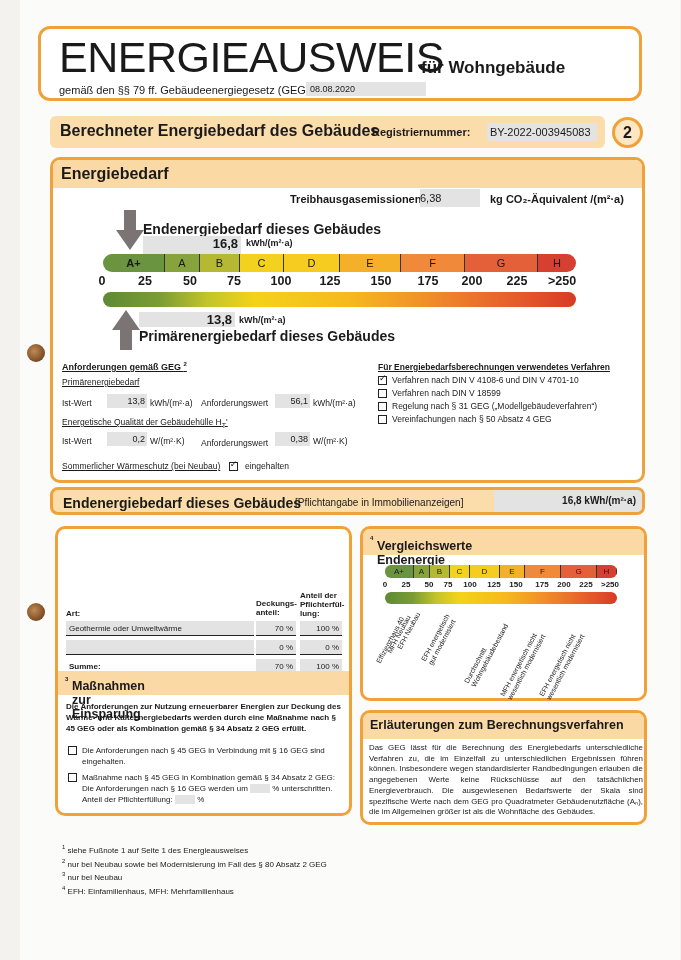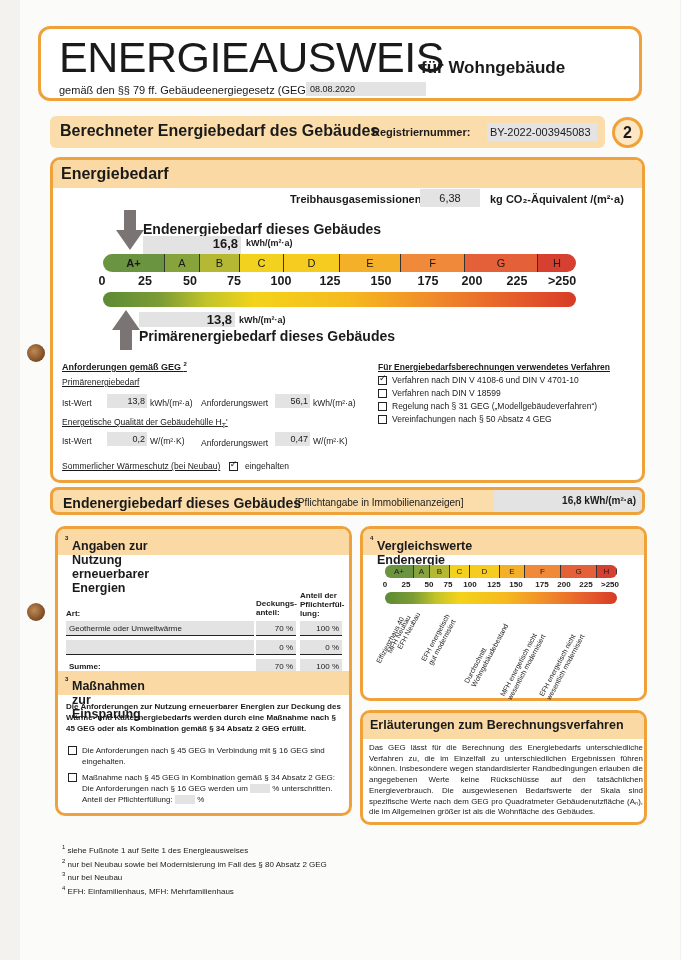--- a/index.html
+++ b/index.html
@@ -43,21 +43,21 @@
   .sec-bar .reg-l { position: absolute; left: 322px; top: 10px; font-size: 11px; font-weight: bold; }
   .sec-bar .reg-v { position: absolute; left: 437px; top: 7px; width: 110px; height: 18px; font-size: 11px; line-height: 18px; padding-left: 3px; background: #e3e3e3; }
   .page-no { position: absolute; left: 612px; top: 117px; width: 31px; height: 31px; border-radius: 50%; border: 3px solid #f0a23a; background: #fde6c3; text-align: center; font-weight: bold; font-size: 16px; line-height: 25px; }
 
   
   .eb { left: 50px; top: 157px; width: 595px; height: 326px; }
   .eb-head { position: absolute; left: 0; top: 0; width: 100%; height: 28px; border-radius: 7px 7px 0 0; background: #fbd9a5; }
   .eb-head span { position: absolute; left: 8px; top: 5px; font-size: 16px; font-weight: bold; }
 
   .ghg-l { left: 290px; top: 193px; font-size: 11px; font-weight: bold; }
-  .ghg-v { left: 420px; top: 189px; width: 60px; height: 18px; font-size: 11px; text-align: center; line-height: 18px; background: #e3e3e3; }
+  .ghg-v { left: 420px; top: 189px; width: 60px; height: 18px; font-size: 11px; text-align: left; line-height: 18px; background: #e3e3e3; }
   .ghg-u { left: 490px; top: 193px; font-size: 11px; font-weight: bold; }
   .scale { position: absolute; left: 103px; top: 254px; width: 473px; height: 18px; border-radius: 9px; overflow: hidden; display: flex; }
   .scale .cell { height: 100%; display: flex; align-items: center; justify-content: center; font-size: 11px; border-right: 1.5px solid #333; }
   .scale .cell:last-child { border-right: none; }
   .grad { position: absolute; left: 103px; top: 292px; width: 473px; height: 15px; border-radius: 8px;
     background: linear-gradient(to right, #5d8a35 0%, #7b9c35 12%, #c2c42a 22%, #f3d31a 32%, #f6b91e 52%, #f08a2a 70%, #e3552b 90%, #d63b26 100%); }
   .ticks { position: absolute; left: 98px; top: 274px; width: 485px; height: 14px; font-size: 12.5px; font-weight: bold; }
   .ticks span { position: absolute; top: 0; transform: translateX(-50%); }
 
   .lbl-end { left: 143px; top: 221px; font-size: 14px; font-weight: bold; }
@@ -193,21 +193,21 @@
 <div class="abs sm" style="left:150px;top:398px;">kWh/(m²·a)</div>
 <div class="abs sm" style="left:201px;top:398px;">Anforderungswert</div>
 <div class="abs fld" style="left:275px;top:394px;width:35px;">56,1</div>
 <div class="abs sm" style="left:313px;top:398px;">kWh/(m²·a)</div>
 
 <div class="abs sm u" style="left:62px;top:417px;text-decoration:underline;"><span>Energetische Qualität der Gebäudehülle H</span><sub>T</sub>'</div>
 <div class="abs sm" style="left:62px;top:436px;">Ist-Wert</div>
 <div class="abs fld" style="left:107px;top:432px;width:40px;">0,2</div>
 <div class="abs sm" style="left:150px;top:436px;">W/(m²·K)</div>
 <div class="abs sm" style="left:201px;top:438px;">Anforderungswert</div>
-<div class="abs fld" style="left:275px;top:432px;width:35px;">0,47</div>
+<div class="abs fld" style="left:275px;top:432px;width:35px;">0,38</div>
 <div class="abs sm" style="left:313px;top:436px;">W/(m²·K)</div>
 
 <div class="abs sm" style="left:62px;top:461px;">
   <span class="u">Sommerlicher Wärmeschutz (bei Neubau)</span>
   <span class="cb checked" style="margin-left:6px;"></span>
   <span>eingehalten</span>
 </div>
 
 <div class="abs sm b u" style="left:378px;top:362px;">Für Energiebedarfsberechnungen verwendetes Verfahren</div>
 <div class="abs sm" style="left:378px;top:375px;"><span class="cb checked"></span><span>Verfahren nach DIN V 4108-6 und DIN V 4701-10</span></div>
@@ -215,23 +215,20 @@
 <div class="abs sm" style="left:378px;top:401px;"><span class="cb"></span><span>Regelung nach § 31 GEG („Modellgebäudeverfahren“)</span></div>
 <div class="abs sm" style="left:378px;top:414px;"><span class="cb"></span><span>Vereinfachungen nach § 50 Absatz 4 GEG</span></div>
 
 <div class="abs end-bar">
   <span class="t">Endenergiebedarf dieses Gebäudes</span>
   <span class="n">[Pflichtangabe in Immobilienanzeigen]</span>
   <span class="v">16,8 kWh/(m²·a)</span>
 </div>
 
 <div class="orange-box ren">
-  <div class="box-head">
-      <span><span>Angaben zur Nutzung erneuerbarer Energien</span> <sup>3</sup></span>
-    </div>
   <div class="tbl">
     <div class="hdr-row">
       <div class="abs b" style="left:0;top:18px;">Art:</div>
       <div class="abs b" style="left:190px;top:8px;width:42px;line-height:9px;">Deckungs-anteil:</div>
       <div class="abs b" style="left:234px;top:0;width:44px;line-height:9px;">Anteil der Pflichterfül-lung:</div>
     </div>
     <div class="row">
       <div class="c1 gray-field line">Geothermie oder Umweltwärme</div>
       <div class="c2 gray-field line">70 %</div>
       <div class="c3 gray-field line">100 %</div>

